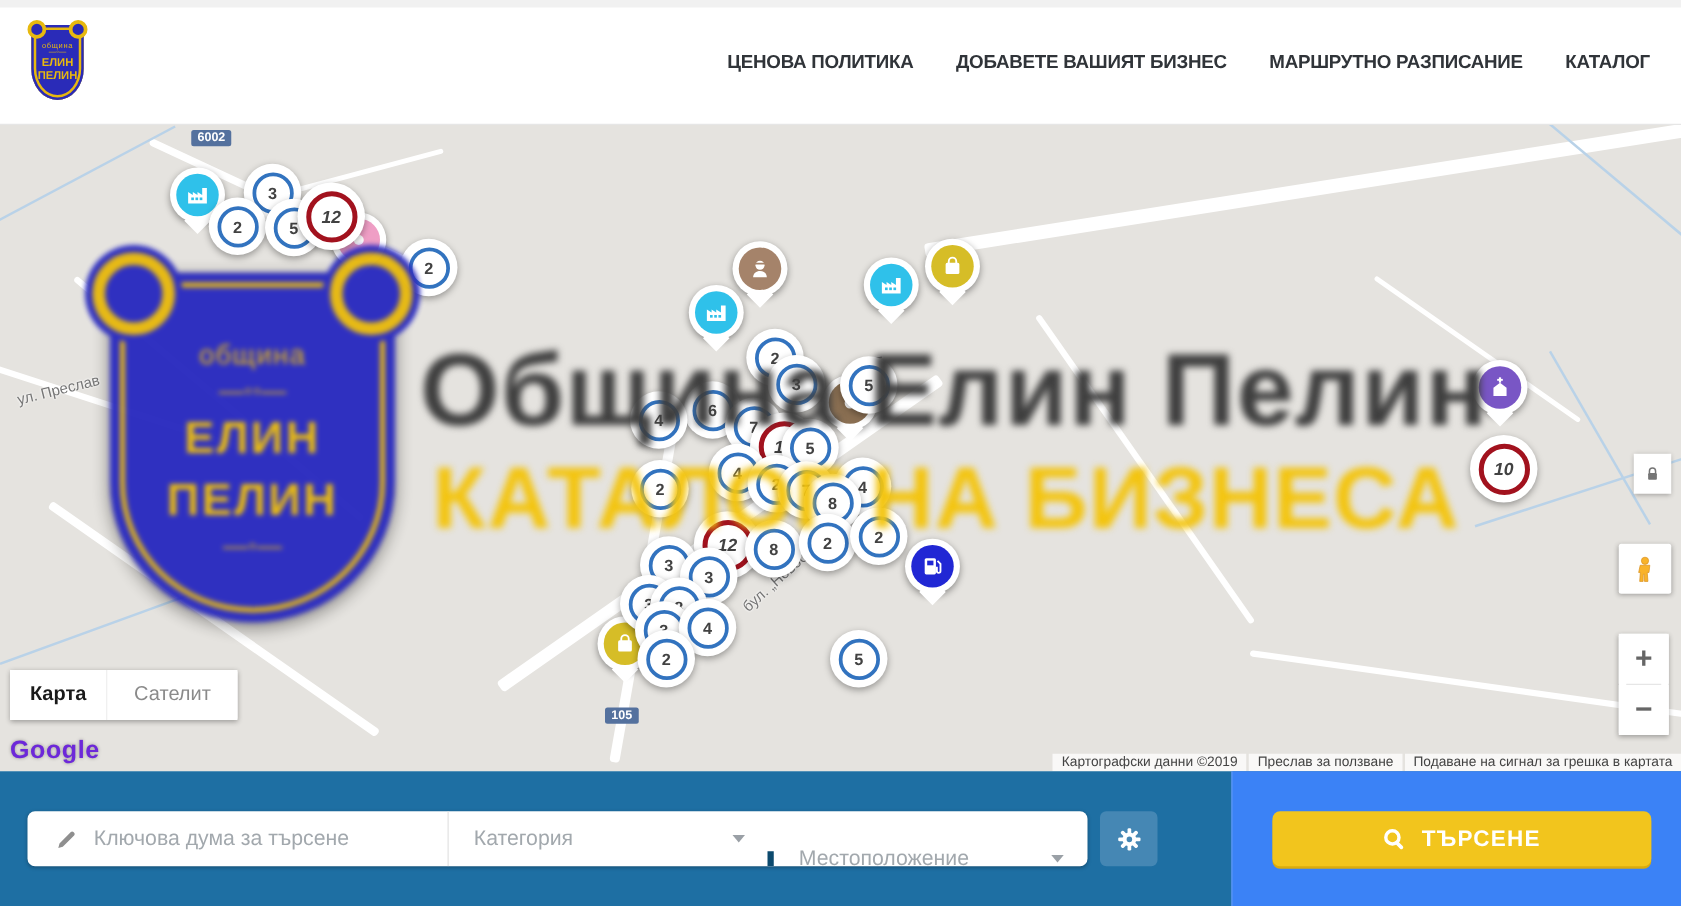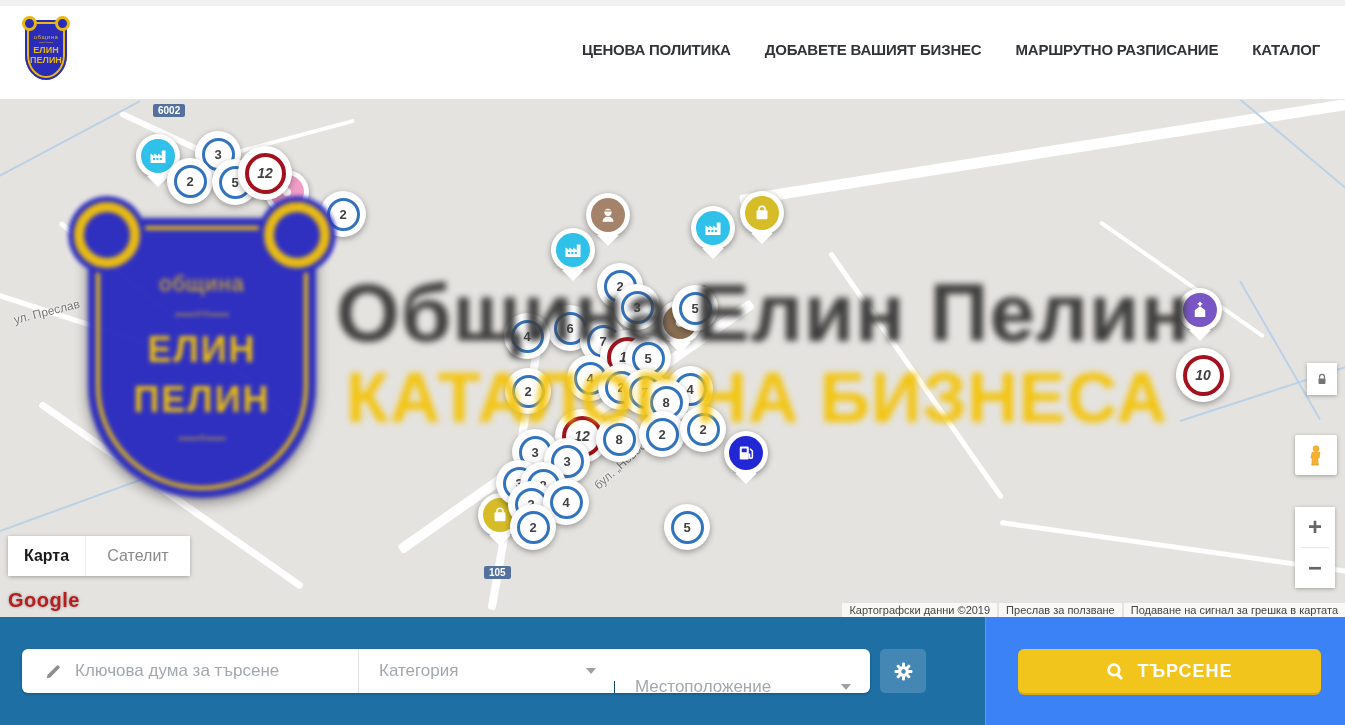--- a/index.html
+++ b/index.html
@@ -73,21 +73,21 @@
   .wm-sub { position:absolute; left:346px; top:258px; font-size:70px; font-weight:bold; color:#f3c40e;
             letter-spacing:1px; white-space:nowrap; filter:blur(3px); z-index:3; }
 
   
   .maptype { position:absolute; left:8px; top:436px; height:40px; display:flex; background:#fff;
              box-shadow:0 1px 4px rgba(0,0,0,.3); border-radius:2px; z-index:6; }
   .maptype button { border:none; background:#fff; height:40px; font-family:"Liberation Sans",sans-serif;
              font-size:16px; cursor:pointer; }
   .maptype .mt-map { width:78px; color:#1a1a1a; font-weight:bold; border-right:1px solid #ececec; }
   .maptype .mt-sat { width:104px; color:#8a8a8a; }
-  .google-logo { position:absolute; left:8px; bottom:5px; color:#b91c1c; font-size:20px; font-weight:bold;
+  .google-logo { position:absolute; left:8px; bottom:5px; color:#6d28d9; font-size:20px; font-weight:bold;
              letter-spacing:.5px; text-shadow:0 0 3px rgba(0,0,0,.35); z-index:6; }
   .attrib { position:absolute; right:0; bottom:0; height:15px; display:flex; align-items:center; z-index:6; }
   .attrib span { background:rgba(255,255,255,.75); color:#444; font-size:11px; padding:1px 7px;
              margin-left:2px; white-space:nowrap; cursor:pointer; }
   .ctl-lock { position:absolute; left:1307px; top:263px; width:30px; height:32px; background:#fff;
              box-shadow:0 1px 4px rgba(0,0,0,.3); display:flex; align-items:center; justify-content:center;
              z-index:6; cursor:pointer; }
   .ctl-pegman { position:absolute; left:1295px; top:335px; width:42px; height:40px; background:#fff;
              border-radius:2px; box-shadow:0 1px 4px rgba(0,0,0,.3); display:flex; align-items:center;
              justify-content:center; z-index:6; cursor:pointer; }
@@ -101,21 +101,21 @@
   
   .searchbar { position:absolute; left:0; top:617px; width:1345px; height:108px; background:#1e6fa3; z-index:10; }
   .searchbar .right-panel { position:absolute; left:985px; top:0; width:360px; height:108px;
              background:#3b82f6; border-left:1px solid rgba(255,255,255,.18); }
   .input-group { position:absolute; left:22px; top:32px; width:848px; height:44px; background:#fff;
              border-radius:6px; display:flex; align-items:stretch; overflow:hidden;
              box-shadow:0 1px 3px rgba(0,0,0,.25); }
   .ig-sec { display:flex; align-items:center; position:relative; }
   .ig-keyword { width:336px; }
   .ig-cat { width:256px; border-left:1px solid #e3e3e3; cursor:pointer; }
-  .ig-loc { width:255px; border-left:1px solid #0c4a6e; cursor:pointer;margin-top:32px; }
+  .ig-loc { width:255px; border-left:5px solid #0c4a6e; cursor:pointer;margin-top:32px; }
   .ig-keyword .pencil { margin-left:22px; margin-right:12px; display:flex; }
   .ig-keyword input { border:none; outline:none; flex:1; font-size:17px; color:#333;
              font-family:"Liberation Sans",sans-serif; }
   .ig-keyword input::placeholder { color:#a2a8ad; }
   .select-text { margin-left:20px; font-size:17px; color:#a2a8ad; }
   .caret { position:absolute; right:18px; top:50%; margin-top:-3px; width:0; height:0;
              border-left:5px solid transparent; border-right:5px solid transparent;
              border-top:6px solid #9aa0a6; }
   .gear-btn { position:absolute; left:880px; top:32px; width:46px; height:44px; background:#4587b4;
              border:none; border-radius:5px; display:flex; align-items:center; justify-content:center;

